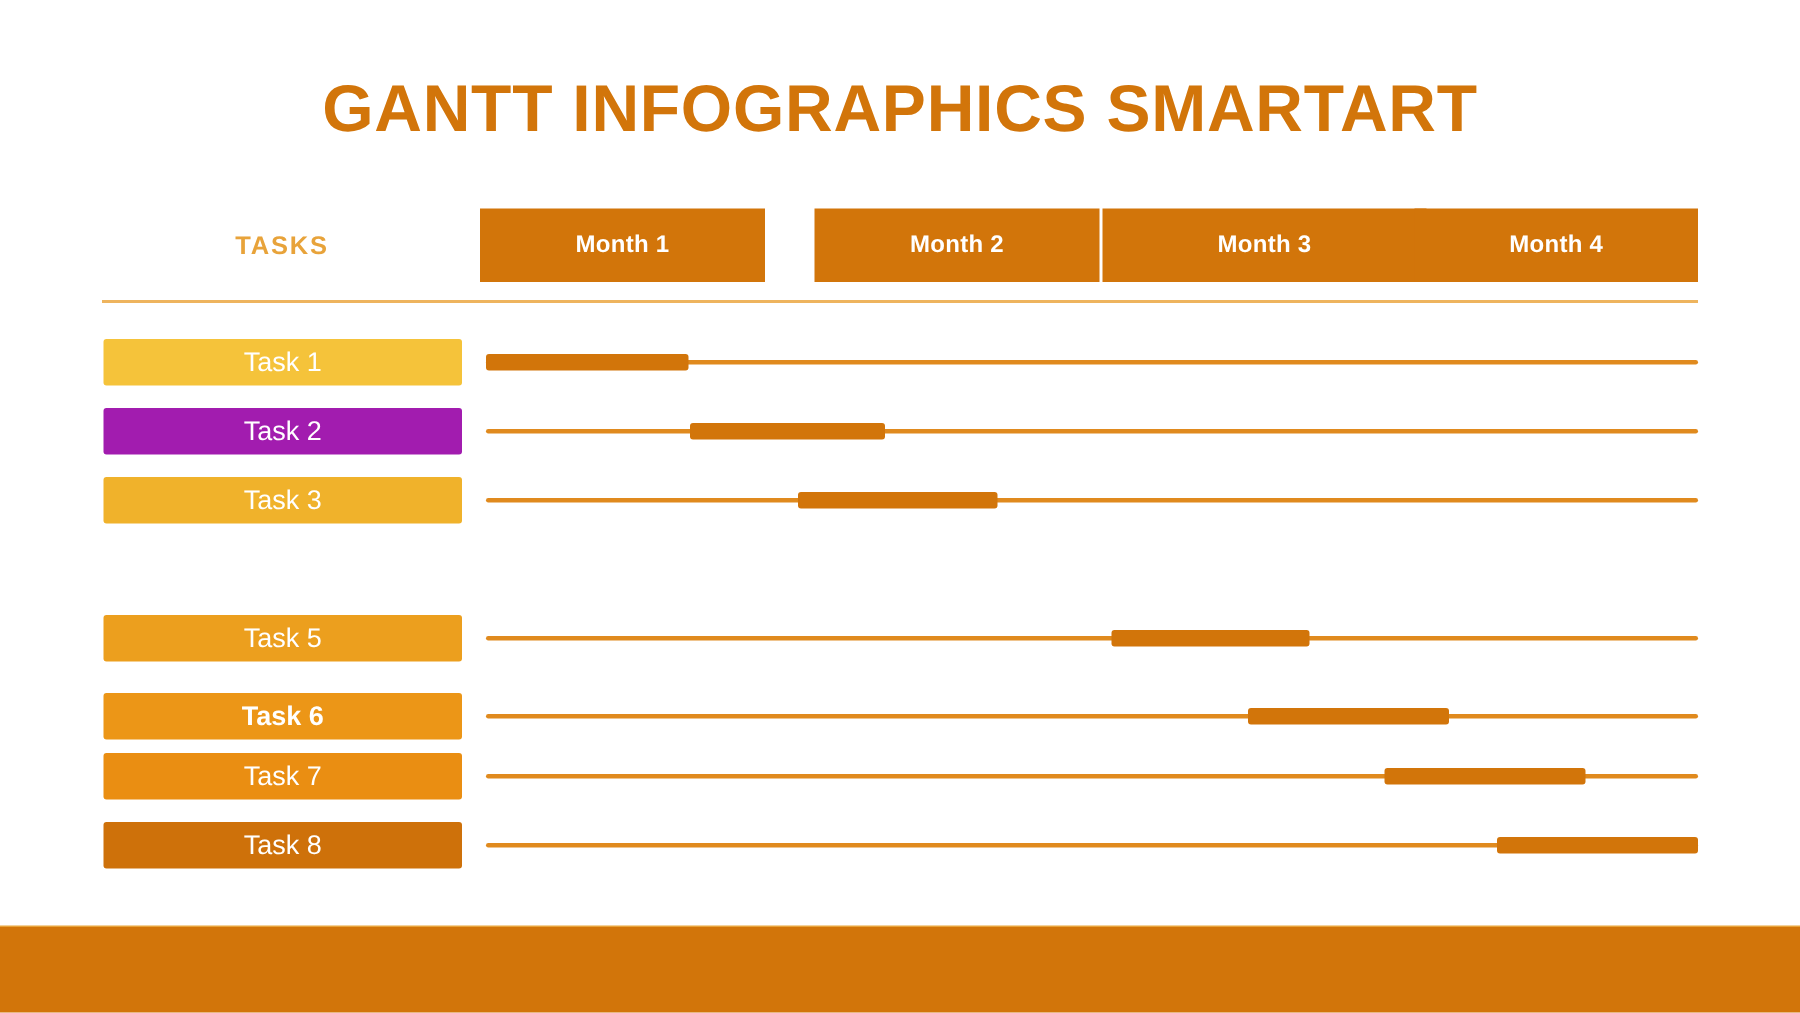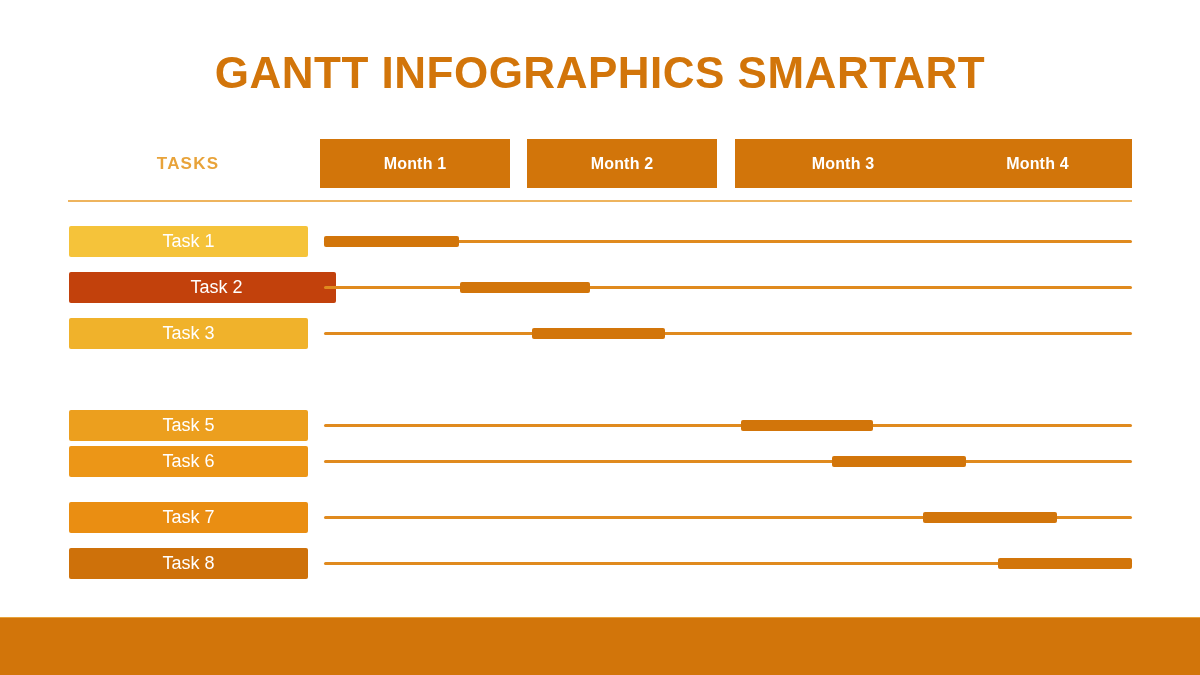--- a/index.html
+++ b/index.html
@@ -65,21 +65,21 @@
     background: #D2750A;
     display: flex;
     align-items: center;
     justify-content: center;
     color: #FFFFFF;
     font-size: 16px;
     font-weight: bold;
     letter-spacing: 0.2px;
   }
   .month-0 { left: 252px;  width: 190px; }
-  .month-1 { left: 459px;  width: 190px; }
+  .month-1 { left: 475px;  width: 190px; }
   .month-2 { left: 667px;  width: 216px; }
   .month-3 { left: 875px;  width: 189px; }
 
   .header-rule {
     position: absolute;
     left: 68px;
     top: 200px;
     width: 1064px;
     height: 2px;
     background: #EEB45E;
@@ -175,41 +175,41 @@
 
   <div class="rows" id="rows-container">
       <div class="row" style="top: 0px;">
         <div class="chip" style="background: rgb(245, 195, 58);">Task 1</div>
         <div class="track-wrap">
           <div class="track"></div>
           <div class="bar" style="left: 0%; width: 16.7%;"></div>
         </div>
       </div>
       <div class="row" style="top: 46px;">
-        <div class="chip" style="background: #c2410c; padding-left: 28px;">Task 2</div>
+        <div class="chip" style="background: #a21caf;">Task 2</div>
         <div class="track-wrap">
           <div class="track"></div>
           <div class="bar" style="left: 16.8%; width: 16.1%;"></div>
         </div>
       </div>
       <div class="row" style="top: 92px;">
         <div class="chip" style="background: rgb(240, 178, 43);">Task 3</div>
         <div class="track-wrap">
           <div class="track"></div>
           <div class="bar" style="left: 25.7%; width: 16.5%;"></div>
         </div>
       </div>
       <div class="row" style="top: 184px;">
         <div class="chip" style="background: rgb(236, 159, 30);">Task 5</div>
         <div class="track-wrap">
           <div class="track"></div>
           <div class="bar" style="left: 51.6%; width: 16.3%;"></div>
         </div>
       </div>
-      <div class="row" style="top: 220px;">
+      <div class="row" style="top: 236px; font-weight: bold;">
         <div class="chip" style="background: rgb(236, 150, 23);">Task 6</div>
         <div class="track-wrap">
           <div class="track"></div>
           <div class="bar" style="left: 62.9%; width: 16.6%;"></div>
         </div>
       </div>
       <div class="row" style="top: 276px;">
         <div class="chip" style="background: rgb(234, 142, 18);">Task 7</div>
         <div class="track-wrap">
           <div class="track"></div>

